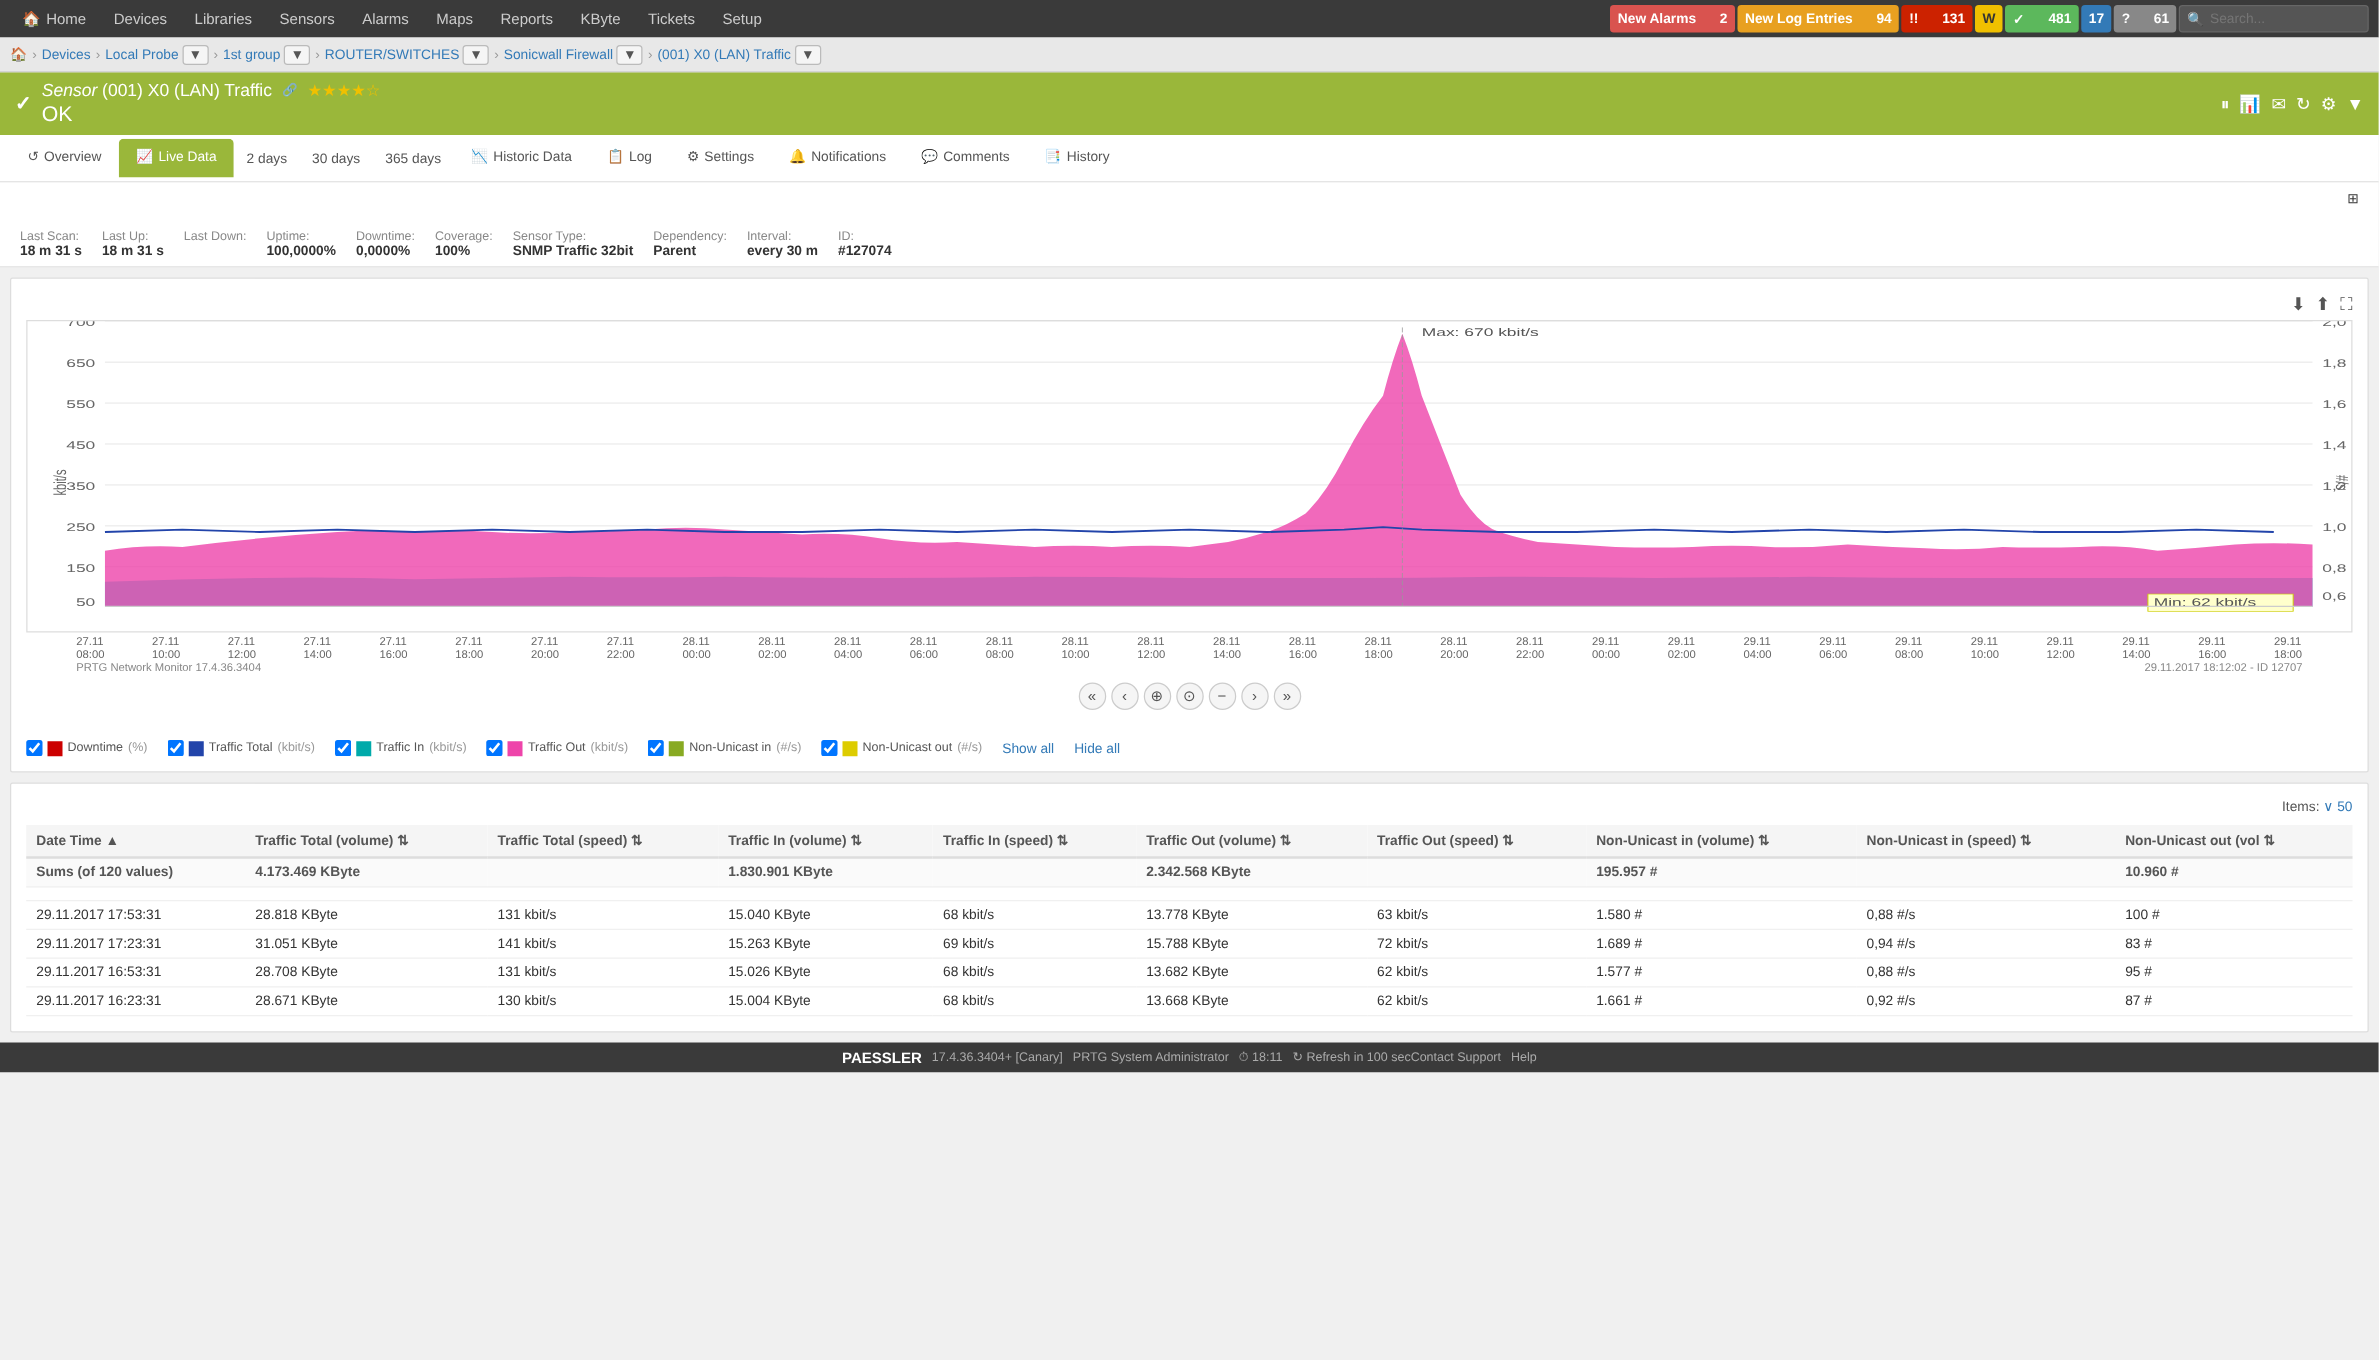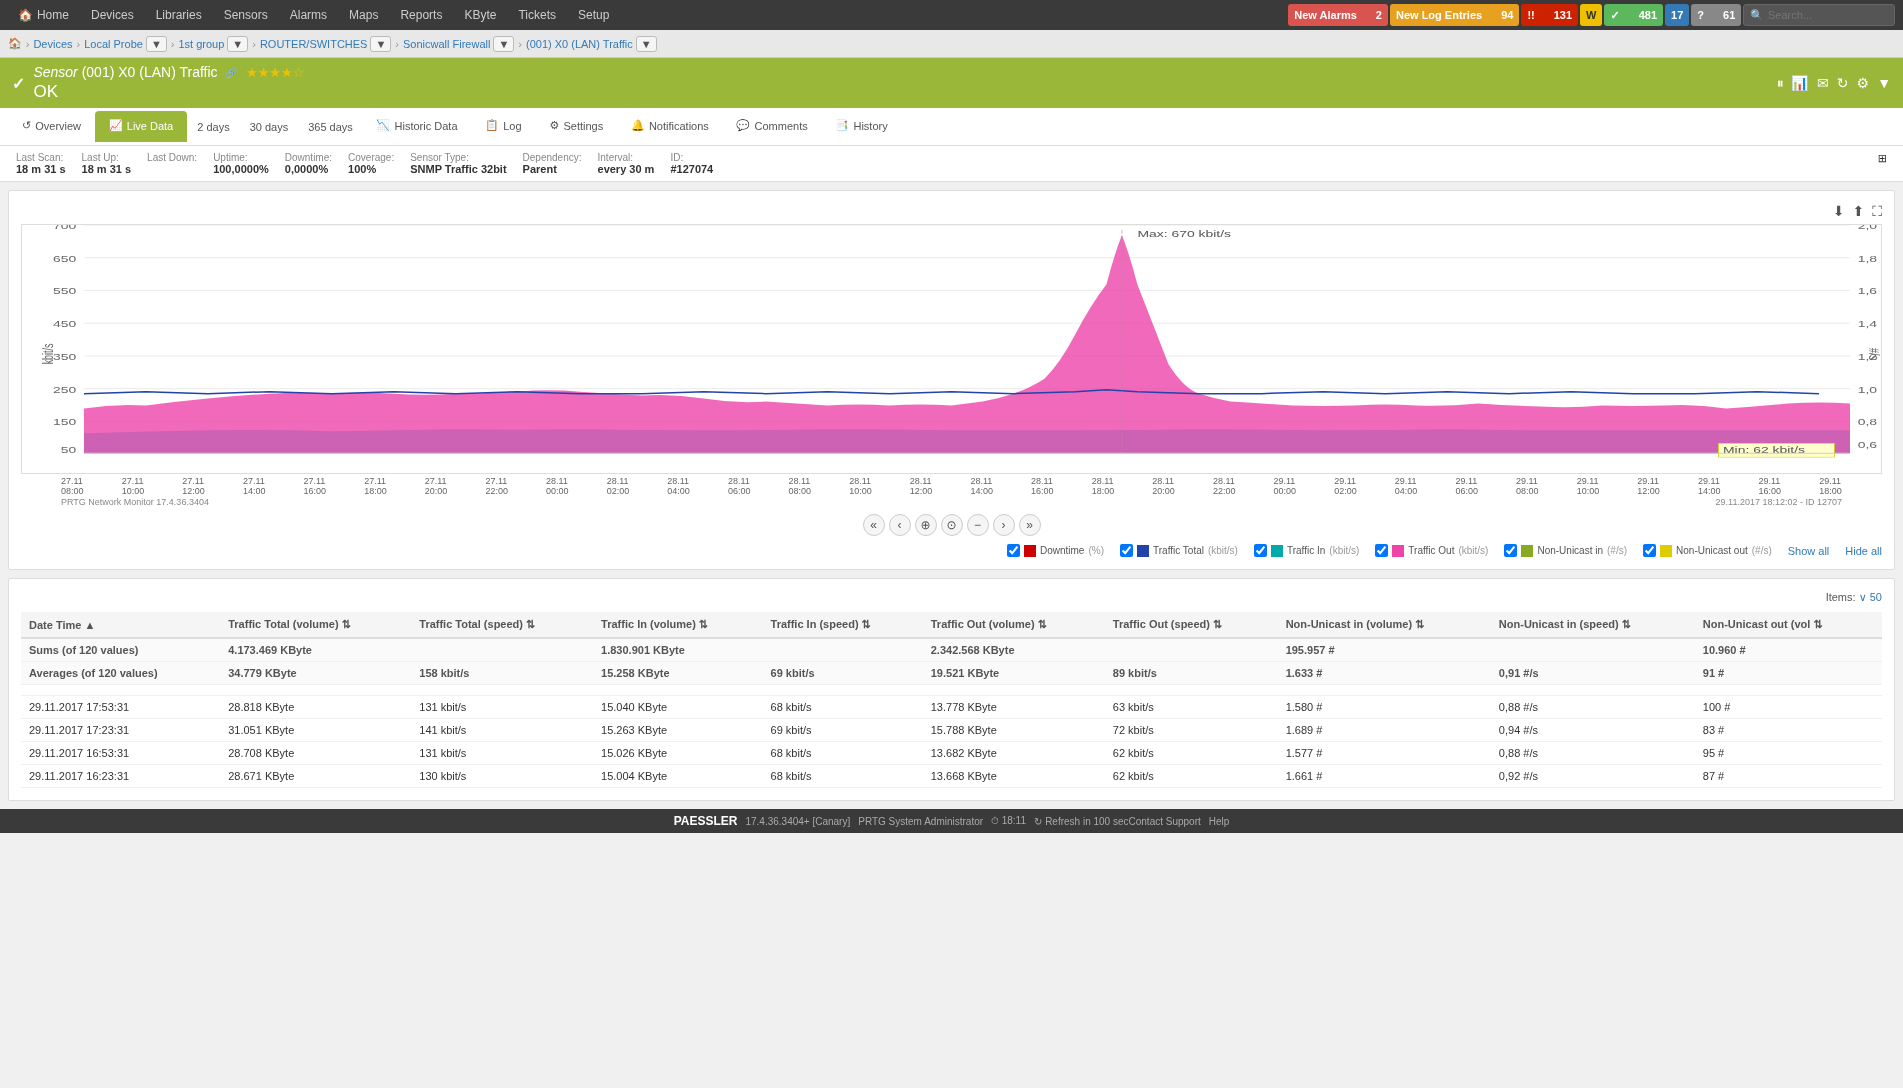--- a/index.html
+++ b/index.html
@@ -73,39 +73,39 @@
     .tab.active {
       color: #fff; background: #9ab73a; border-radius: 4px 4px 0 0;
     }
     .tab-days { padding: 8px 14px; cursor: pointer; font-size: 11px; color: #555; }
 
     
     .sensor-info {
       background: #fff; border-bottom: 1px solid #e0e0e0;
       display: flex; flex-wrap: wrap; padding: 6px 16px; gap: 16px;
     }
-    .info-item { display: flex; flex-direction: column; }
+    .info-item { display: flex; flex-direction: column; margin-top: 32px; }
     .info-label { font-size: 10px; color: #888; }
     .info-value { font-size: 11px; color: #333; font-weight: bold; }
 
     
     .chart-container {
       background: #fff; margin: 8px; border: 1px solid #ddd; border-radius: 2px; padding: 12px;
     }
     .chart-toolbar { display: flex; justify-content: flex-end; gap: 8px; margin-bottom: 4px; }
     .chart-toolbar-icon { color: #555; cursor: pointer; font-size: 14px; }
 
     .chart-area {
       position: relative; height: 250px; border: 1px solid #ddd; background: #fff;
     }
     .chart-svg { width: 100%; height: 100%; }
 
     .chart-legend {
-      display: flex; align-items: center; gap: 16px; margin-top: 8px; flex-wrap: wrap;
-      justify-content: flex-end;
+      display: flex; align-items: center; gap: 16px; margin-top: 24px; flex-wrap: wrap;
+      justify-content: flex-start;
     }
     .legend-item { display: flex; align-items: center; gap: 4px; font-size: 10px; color: #555; }
     .legend-color { width: 12px; height: 12px; display: inline-block; }
     .legend-unit { color: #999; font-size: 10px; }
     .legend-link { color: #337ab7; cursor: pointer; }
 
     .chart-nav {
       display: flex; justify-content: center; gap: 4px; margin-top: 6px;
     }
     .chart-nav-btn {
@@ -531,32 +531,20 @@
         <td>Sums (of 120 values)</td>
         <td>4.173.469 KByte</td>
         <td></td>
         <td>1.830.901 KByte</td>
         <td></td>
         <td>2.342.568 KByte</td>
         <td></td>
         <td>195.957 #</td>
         <td></td>
         <td>10.960 #</td>
-      </tr>
-      <tr class="summary-row">
-        <td>Averages (of 120 values)</td>
-        <td>34.779 KByte</td>
-        <td>158 kbit/s</td>
-        <td>15.258 KByte</td>
-        <td>69 kbit/s</td>
-        <td>19.521 KByte</td>
-        <td>89 kbit/s</td>
-        <td>1.633 #</td>
-        <td>0,91 #/s</td>
-        <td>91 #</td>
       </tr>
 
       <tr>
           <td colspan="10" style="height:8px;"></td>
         </tr>
 
     <tr>
     <td>29.11.2017 17:53:31</td>
     <td>28.818 KByte</td>
     <td>131 kbit/s</td>

